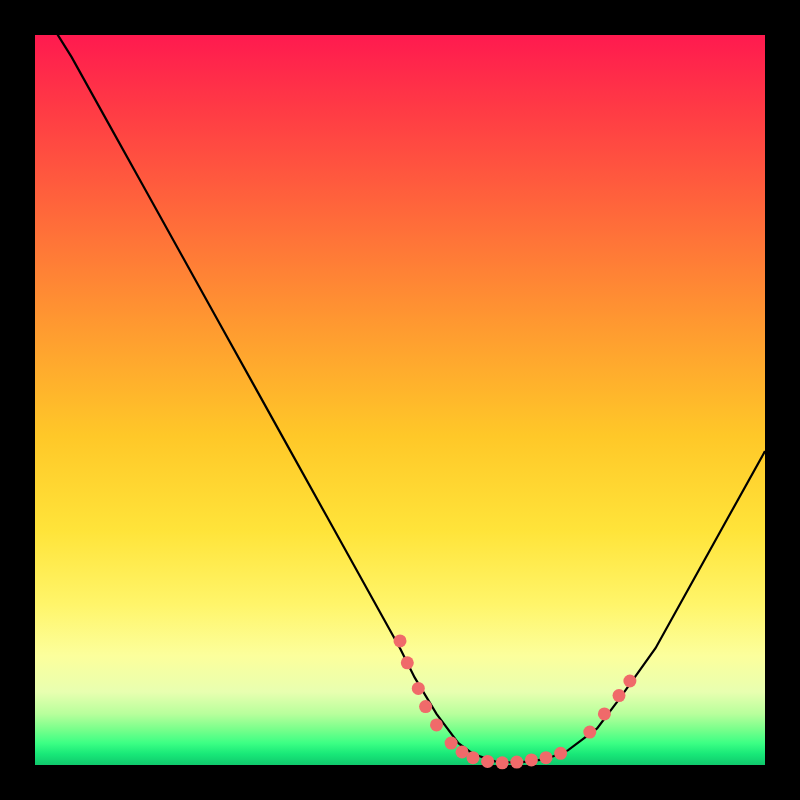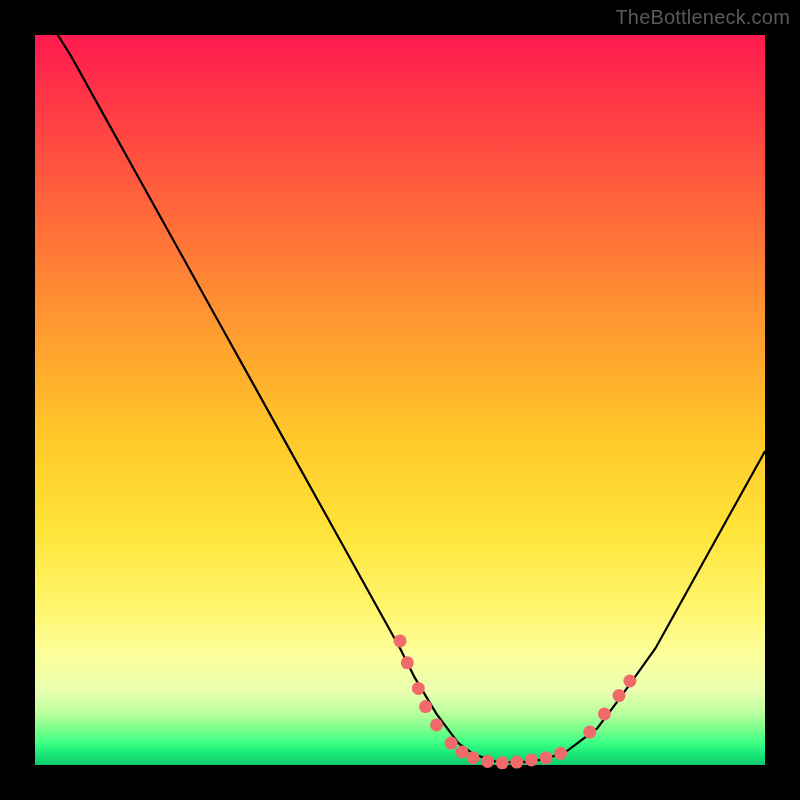--- a/index.html
+++ b/index.html
@@ -58,21 +58,20 @@
     top: 0;
     width: 730px;
     height: 730px;
     overflow: visible;
   }
 </style>
 </head>
 <body>
 
 <div class="frame">
-  <div class="watermark">TheBottleneck.com</div>
   <div class="plot">
     <svg class="curve" viewBox="0 0 730 730">
       <path id="curve-path" fill="none" stroke="#000000" stroke-width="2.2" d="M0.0 -36.5 L36.5 21.9 L73.0 87.6 L109.5 153.3 L146.0 219.0 L182.5 284.7 L219.0 350.4 L255.5 416.1 L292.0 481.8 L328.5 547.5 L365.0 613.2 L379.6 642.4 L401.5 678.9 L423.4 708.1 L438.0 719.0 L459.9 726.4 L481.8 727.8 L511.0 724.2 L532.9 715.4 L562.1 693.5 L584.0 664.3 L620.5 613.2 L657.0 547.5 L693.5 481.8 L730.0 416.1"></path>
       <g id="dots">
           <circle cx="365.0" cy="605.9" r="6.5" fill="#f06a6a" stroke="#b34343" stroke-width="0"></circle>
           <circle cx="372.3" cy="627.8" r="6.5" fill="#f06a6a" stroke="#b34343" stroke-width="0"></circle>
           <circle cx="383.3" cy="653.4" r="6.5" fill="#f06a6a" stroke="#b34343" stroke-width="0"></circle>
           <circle cx="390.6" cy="671.6" r="6.5" fill="#f06a6a" stroke="#b34343" stroke-width="0"></circle>
           <circle cx="401.5" cy="689.9" r="6.5" fill="#f06a6a" stroke="#b34343" stroke-width="0"></circle>
           <circle cx="416.1" cy="708.1" r="6.5" fill="#f06a6a" stroke="#b34343" stroke-width="0"></circle>

